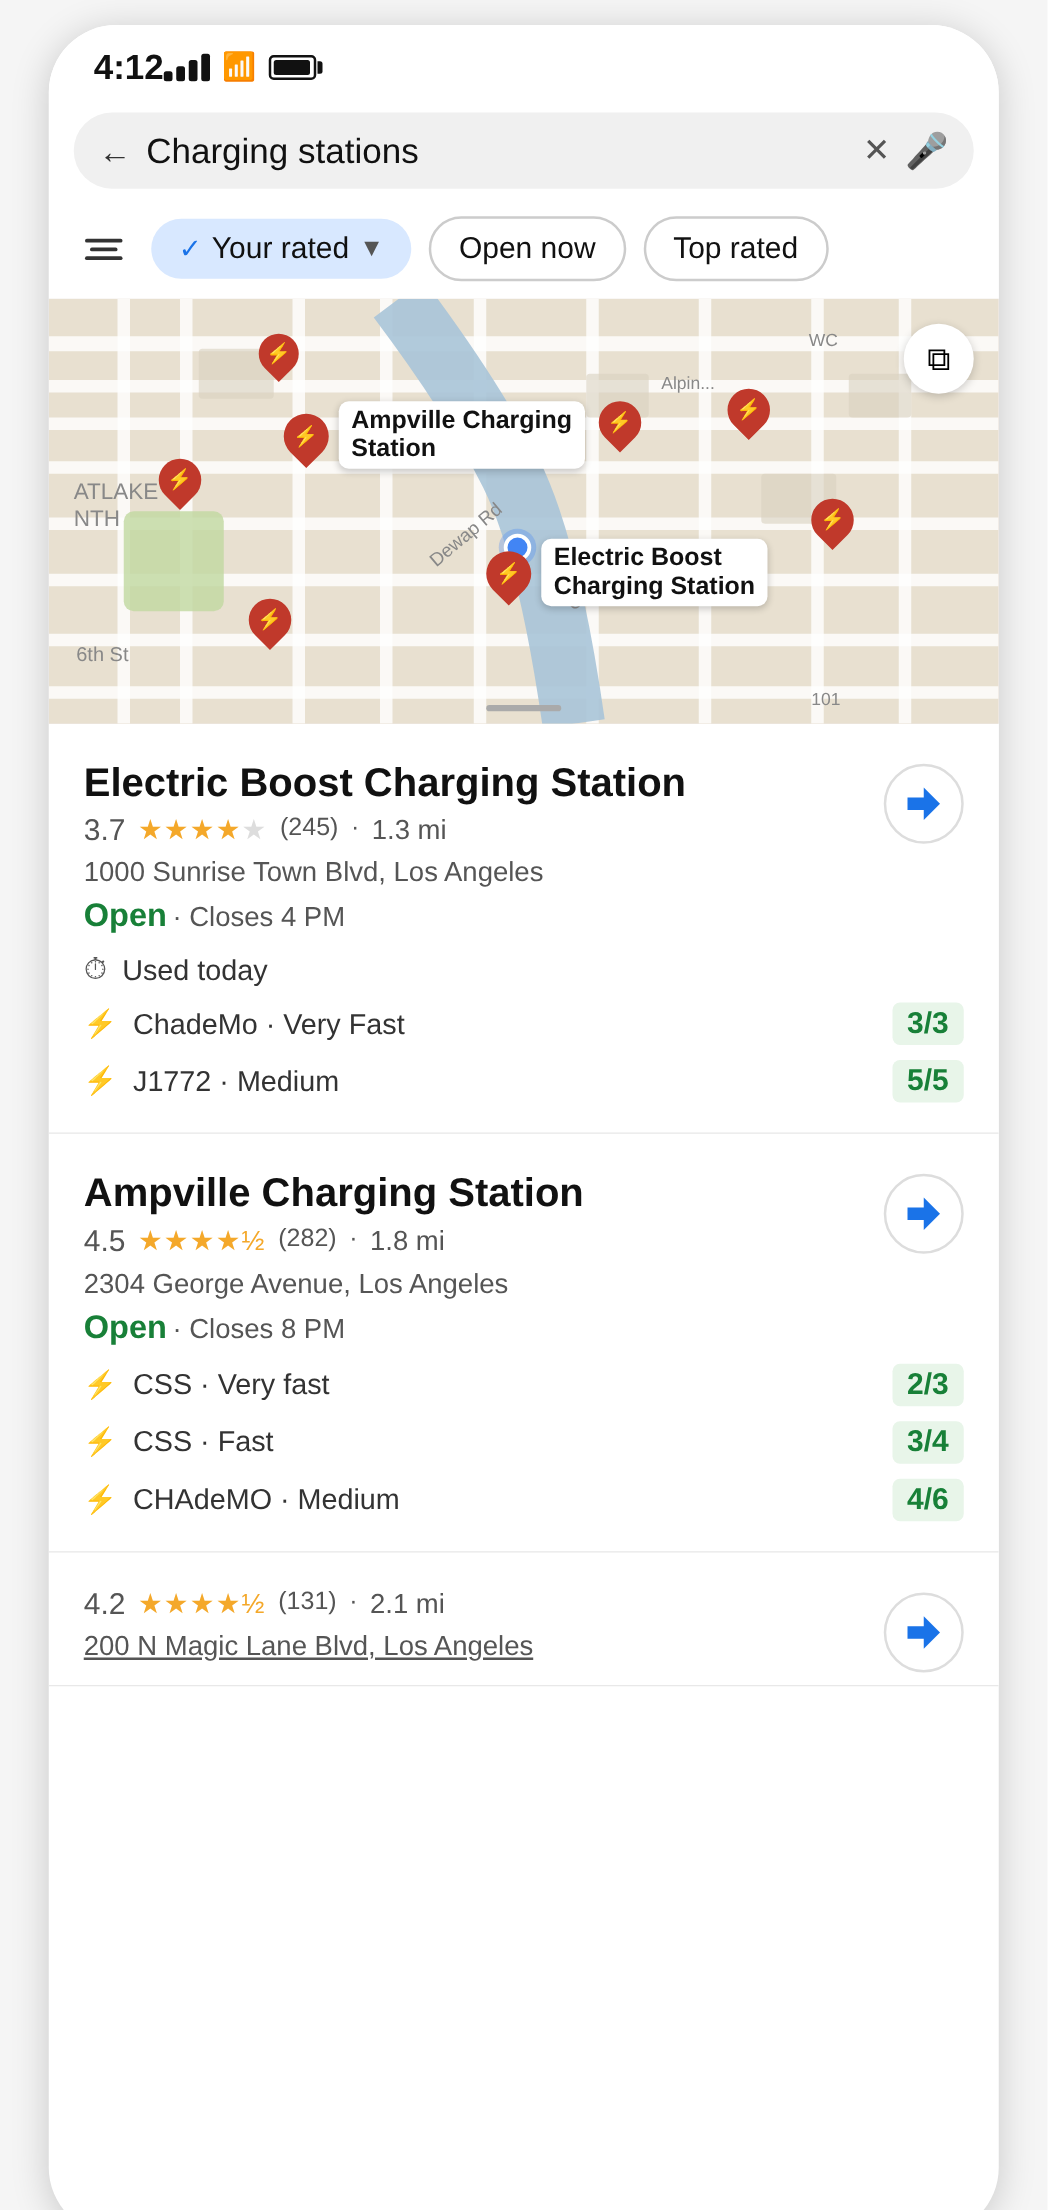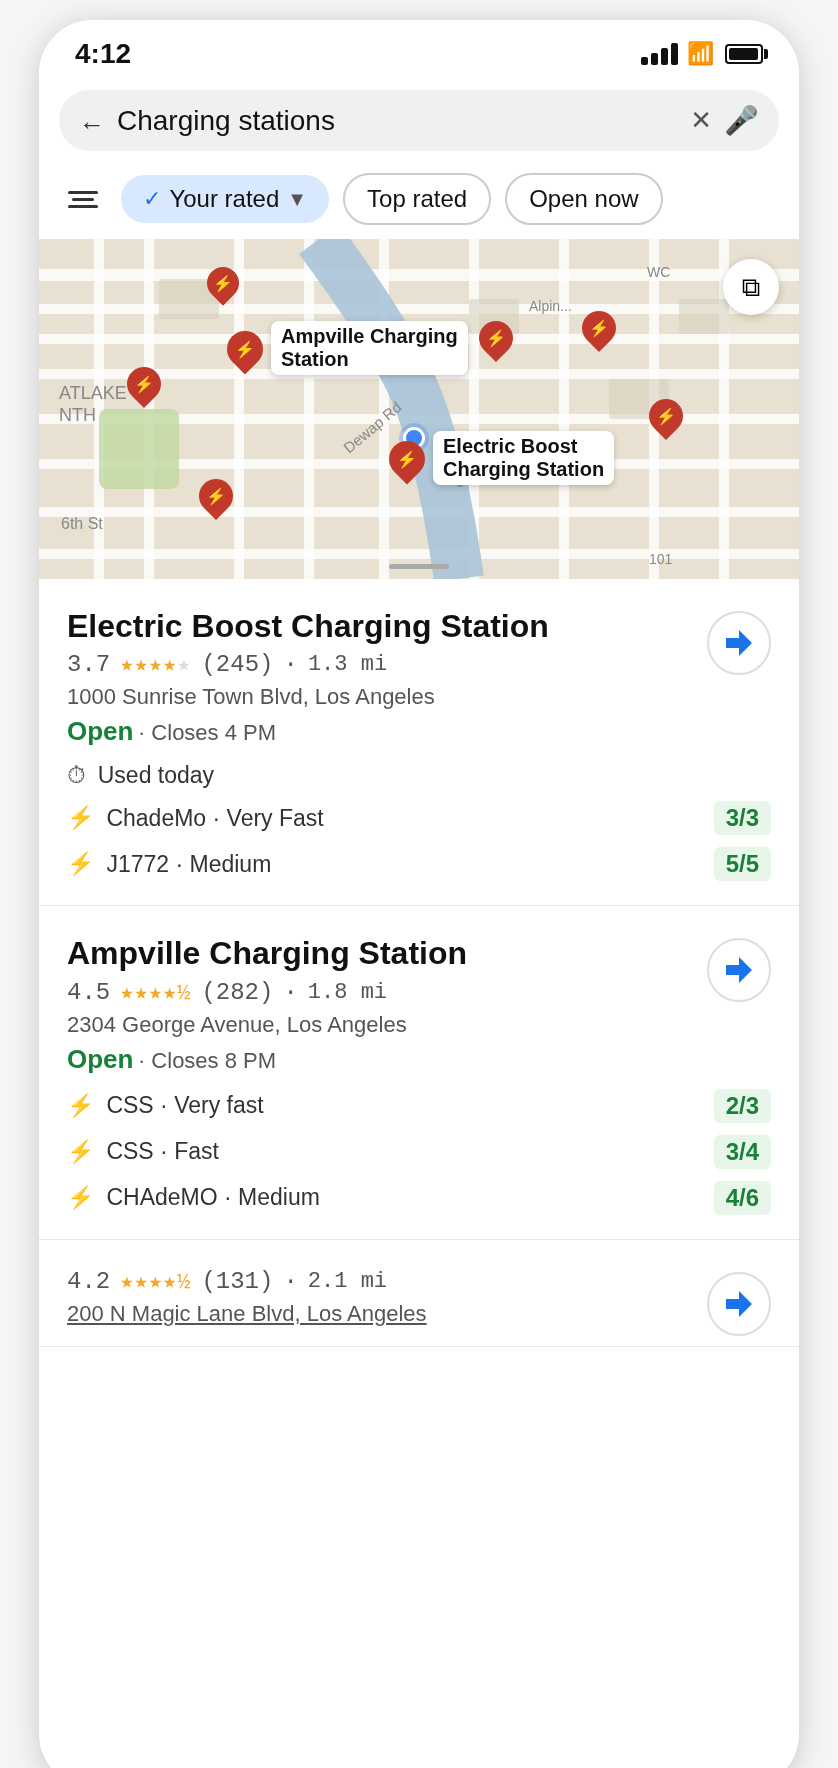--- a/index.html
+++ b/index.html
@@ -20,25 +20,23 @@
       border-radius: 54px;
       margin: 20px auto;
       overflow: hidden;
       box-shadow: 0 4px 30px rgba(0,0,0,0.18);
       position: relative;
     }
 
     
     .status-bar {
       display: flex;
-      justify-content: space-between;
       align-items: center;
       padding: 18px 36px 10px 36px;
       background: #fff;
-      gap: 24px;
     }
     .status-time {
       font-size: 28px;
       font-weight: 700;
       color: #111;
     }
     .status-icons {
       display: flex;
       align-items: center;
       gap: 10px;
@@ -264,33 +262,32 @@
     .result-info { flex: 1; }
     .result-name {
       font-size: 32px;
       font-weight: 600;
       color: #111;
       line-height: 1.2;
       margin-bottom: 6px;
     }
     .result-meta {
       display: flex;
-      align-items: center;
+      align-items: flex-start;
       gap: 10px;
       margin-bottom: 6px;
       flex-wrap: wrap;
-      font-family: Liberation Mono, monospace;
     }
     .rating-num {
       font-size: 24px;
       font-weight: 500;
       color: #555;
     }
     .stars { color: #f4a82a; font-size: 22px; letter-spacing: 1px; }
-    .reviews { font-size: 24px; color: #555; }
+    .reviews { font-size: 20px; color: #555; }
     .distance { font-size: 22px; color: #555; }
     .result-address { font-size: 22px; color: #555; margin-bottom: 6px; }
     .result-status-open { font-size: 26px; color: #188038; font-weight: 600; display: inline; }
     .result-status-close { font-size: 22px; color: #555; display: inline; }
     .directions-btn {
       width: 64px; height: 64px;
       border: 2px solid #ddd;
       border-radius: 50%;
       display: flex;
       align-items: center;
@@ -368,24 +365,24 @@
         <span style="margin-left:4px;width:22px"></span>
         <span></span>
       </div>
     </div>
     <div class="chip chip-active">
       <span class="chip-check">✓</span>
       <span>Your rated</span>
       <span class="chip-arrow">▼</span>
     </div>
     <div class="chip chip-inactive">
+      <span>Open now</span>
+    </div>
+    <div class="chip chip-inactive">
       <span>Top rated</span>
-    </div>
-    <div class="chip chip-inactive">
-      <span>Open now</span>
     </div>
   </div>
 
   <div class="map-container">
 
     <svg width="100%" height="100%" style="position:absolute;inset:0;">
 
       <rect width="100%" height="100%" fill="#e8e0d0"></rect>
 
       <rect x="0" y="30" width="760" height="12" fill="#fff" opacity="0.8"></rect>

